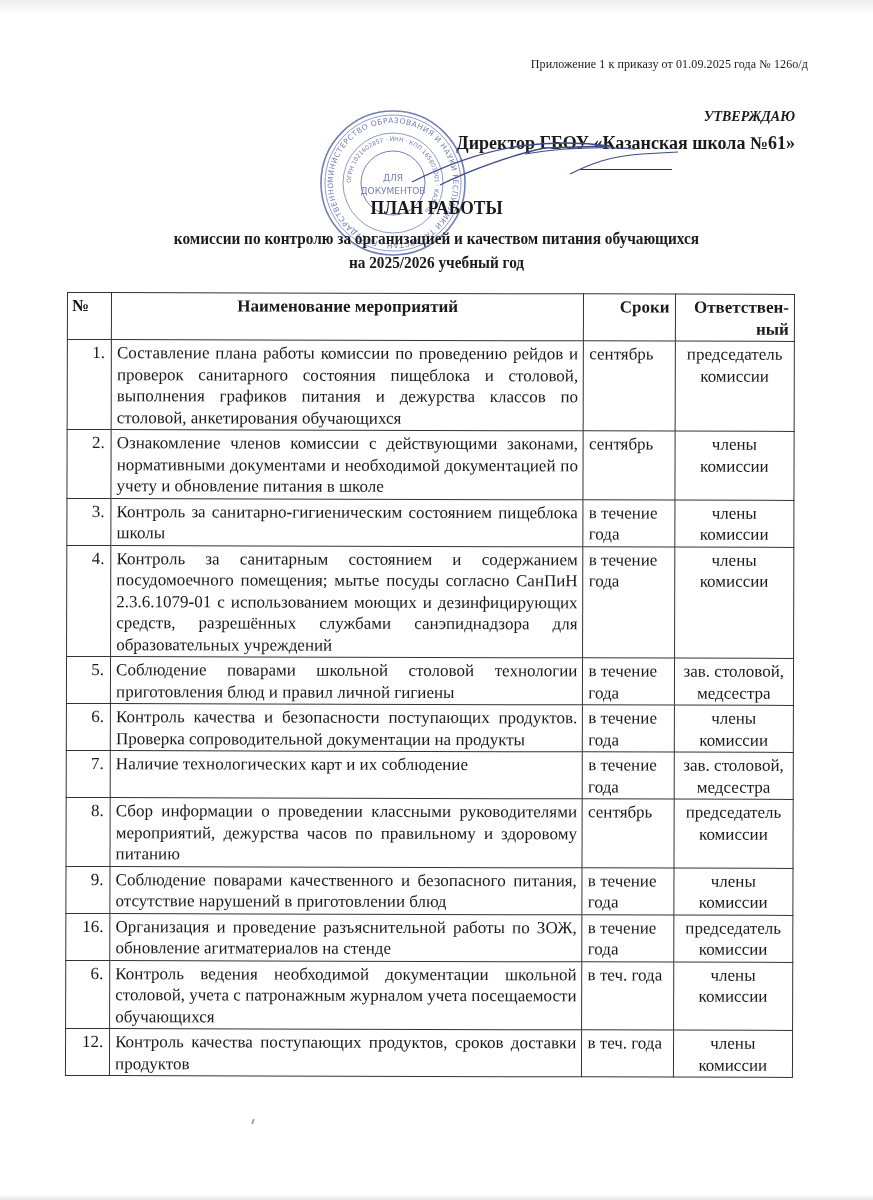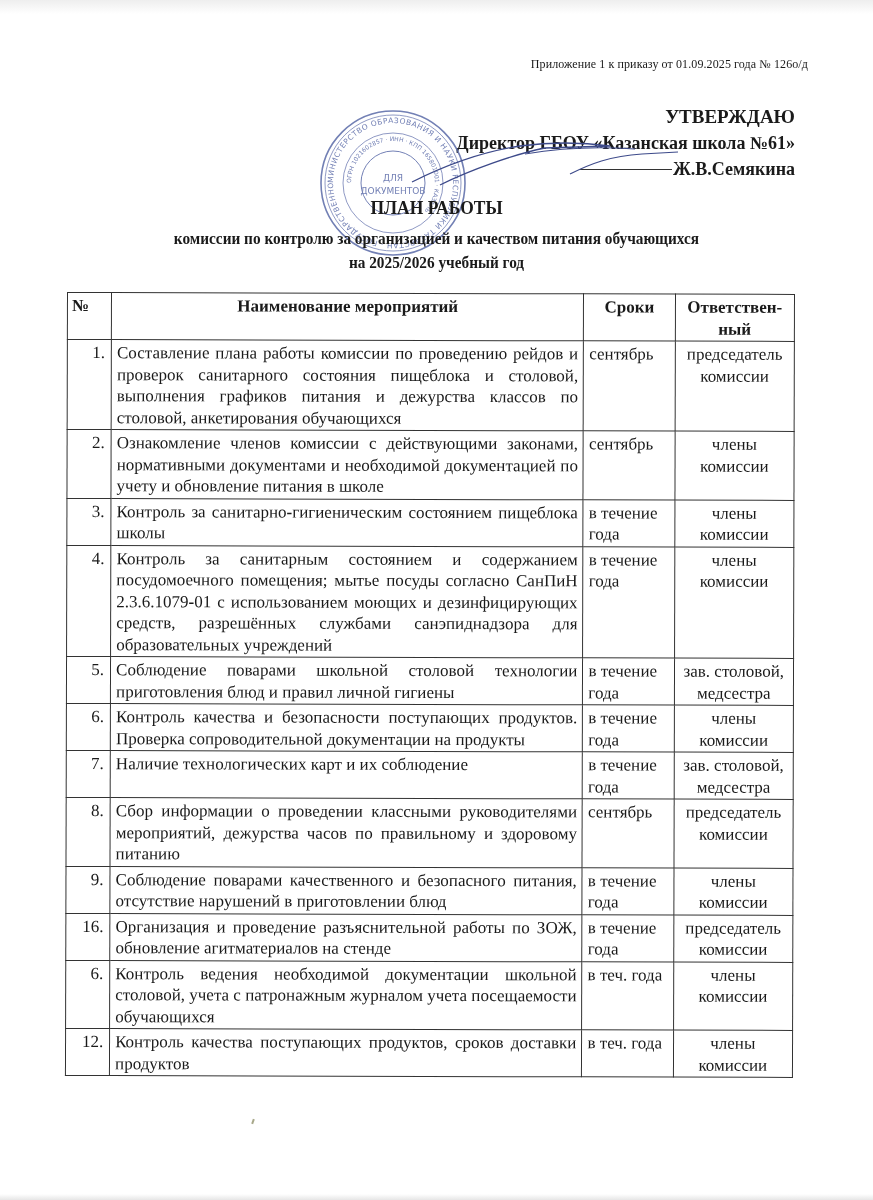--- a/index.html
+++ b/index.html
@@ -37,21 +37,22 @@
     .approve-block {
       position: absolute;
       right: 78px;
       top: 104px;
       text-align: right;
       font-weight: bold;
       font-size: 18px;
       line-height: 26px;
     }
     .approve-block .approve-title {
-      font-size: 19px;
+      font-size: 14px;
+      font-style: italic;
     }
     .signature-line {
       position: absolute;
       top: 169px;
       left: 580px;
       width: 92px;
       height: 1px;
       background: #333;
     }
     .signature {
@@ -104,21 +105,21 @@
       transform: rotate(0.15deg);
       transform-origin: left top;
     }
     table.plan th, table.plan td {
       border: 1px solid #333;
       vertical-align: top;
       padding: 2px 5px 1px 5px;
     }
     table.plan th {
       font-weight: bold;
-      text-align: center;
+      text-align: right;
       font-size: 17px;
     }
     table.plan th.col-num { text-align: left; padding-left: 4px; }
     .col-num { width: 32px; text-align: right; padding-right: 6px !important; }
     .col-name { width: 460px; text-align: justify; }
     .col-term { width: 80px; text-align: left; }
     .col-resp { width: 108px; text-align: center; margin-left: 34px; }
     td.col-name {
       text-align: justify;
       text-align-last: left;
@@ -136,21 +137,20 @@
 </head>
 <body>
 
 <div class="scan-shade-top"></div>
 
 <div class="appendix-line">Приложение 1 к приказу от 01.09.2025 года № 126о/д</div>
 
 <div class="approve-block">
   <div class="approve-title">УТВЕРЖДАЮ</div>
   <div>Директор ГБОУ «Казанская школа №61»</div>
-  <div>Ж.В.Семякина</div>
 </div>
 
 <div class="signature-line"></div>
 
 <svg class="stamp" viewBox="0 0 150 150">
   <circle cx="75" cy="75" r="72" fill="none" stroke="#5a6aa8" stroke-width="1.6"></circle>
   <circle cx="75" cy="75" r="68" fill="none" stroke="#5a6aa8" stroke-width="0.8"></circle>
   <circle cx="75" cy="75" r="50" fill="none" stroke="#5a6aa8" stroke-width="0.8"></circle>
   <circle cx="75" cy="75" r="32" fill="none" stroke="#5a6aa8" stroke-width="1"></circle>
   <defs>

